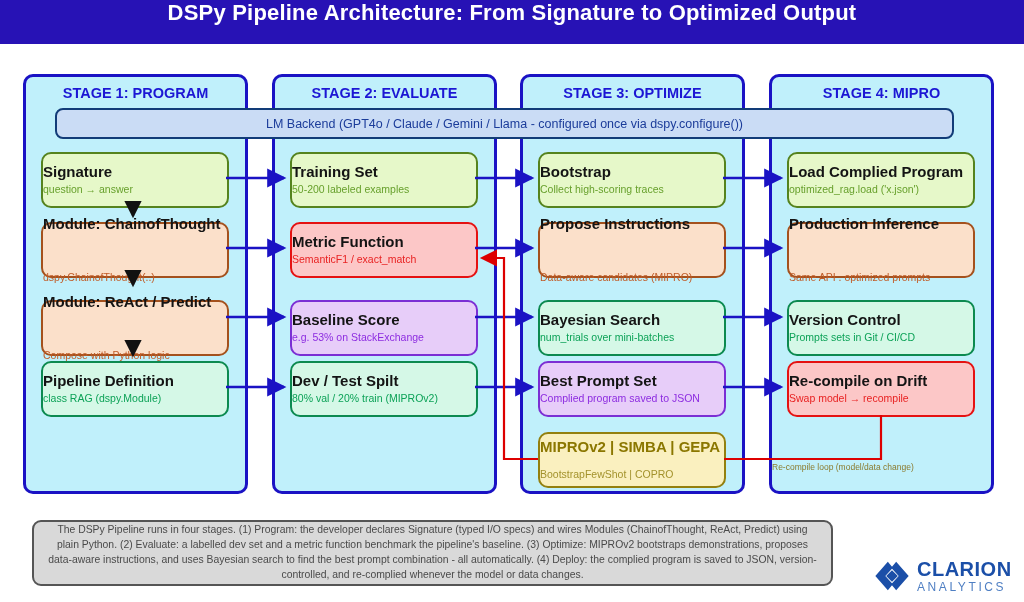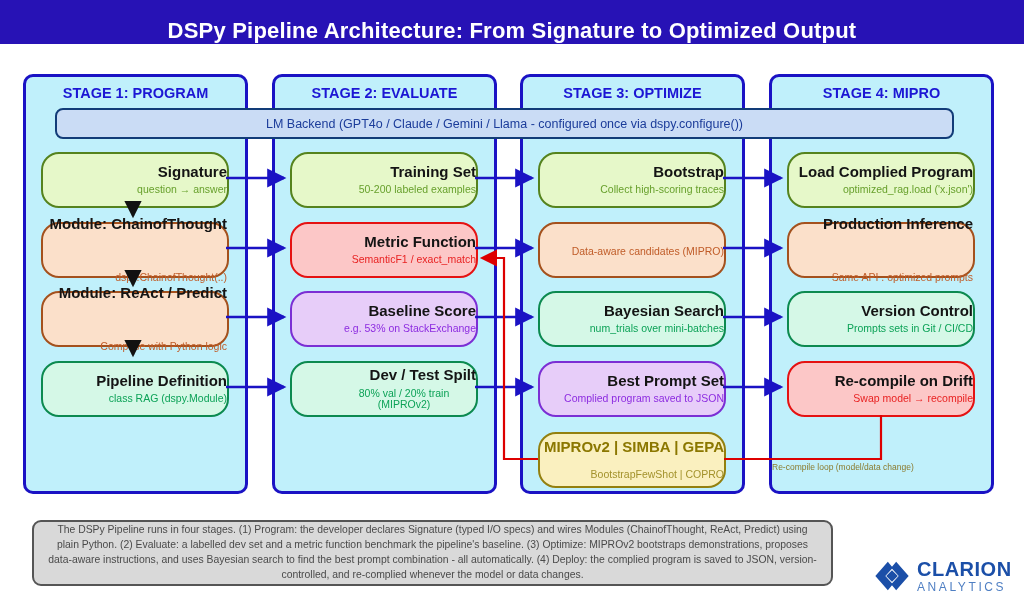--- a/index.html
+++ b/index.html
@@ -1,50 +1,50 @@
 <!DOCTYPE html>
 <html><head>
 <meta charset="utf-8">
 <style>
   html,body{margin:0;padding:0;background:#ffffff;width:1024px;height:602px;overflow:hidden;
     font-family:"Liberation Sans","DejaVu Sans",sans-serif;}
   .canvas{position:relative;width:1024px;height:602px;background:#ffffff;}
 
   .titlebar{position:absolute;left:0;top:0;width:1024px;height:44px;background:#2712b5;
-    display:flex;align-items:flex-end;justify-content:center;}
+    display:flex;align-items:flex-start;justify-content:center;}
   .titlebar .t{color:#ffffff;font-size:22px;font-weight:800;letter-spacing:.2px;}
 
   .stagecol{position:absolute;top:74px;width:219px;height:414px;background:#c0f0fb;
     border:3px solid #1a12c4;border-radius:10px;}
   .stagecol .hdr{margin-top:8px;text-align:center;font-size:14.5px;font-weight:800;color:#1c16d4;}
 
   .lmbar{position:absolute;left:55px;top:108px;width:895px;height:27px;background:#cadcf5;
     border:2.5px solid #123c78;border-radius:8px;z-index:4;
     display:flex;align-items:center;justify-content:center;}
   .lmbar .txt{font-size:12.5px;color:#1b3c9a;}
 
-  .node{position:absolute;width:184px;height:52px;border-radius:18px;z-index:4;
-    display:flex;flex-direction:column;align-items:flex-end;justify-content:center;text-align:center;}
+  .node{position:absolute;width:184px;height:52px;border-radius:10px;z-index:4;
+    display:flex;flex-direction:column;align-items:flex-start;justify-content:center;text-align:center;}
   .node .node-title{font-size:15px;font-weight:800;color:#141414;line-height:1.1;}
   .node .node-sub{font-size:10.5px;margin-top:4px;line-height:1.1;}
   .green {background:#e6f8c9;border:2.5px solid #55831e;}
   .green .node-sub{color:#67a02c;}
   .mint  {background:#d5f8e7;border:2.5px solid #0c8a50;}
-  .mint  .node-sub{color:#0ca257;padding-left:40px;}
+  .mint  .node-sub{color:#0ca257;}
   .orange{background:#fbe0ca;border:2.5px solid #a4511d;gap:36px;}
   .orange .node-sub{color:#c05c28;}
   .red   {background:#fcc7c7;border:2.5px solid #e51212;}
   .red   .node-sub{color:#e82222;}
   .purple{background:#e7cdf9;border:2.5px solid #7b2fd4;}
   .purple .node-sub{color:#8d2ce0;}
   .yellow{background:#faf0bf;border:2.5px solid #93800f;gap:9px;}
   .yellow .node-title{color:#8b7700;}
   .yellow .node-sub{color:#a3922c;}
 
-  .r1{top:152px;} .r2{top:222px;} .r3{top:291px;} .r4{top:361px;} .r5{top:432px;}
+  .r1{top:152px;} .r2{top:222px;} .r3{top:300px;} .r4{top:361px;} .r5{top:432px;}
   .c1{left:41px;} .c2{left:290px;} .c3{left:538px;} .c4{left:787px;}
 
   svg.wires{position:absolute;left:0;top:0;z-index:5;pointer-events:none;}
 
   .loop-label{position:absolute;left:772px;top:462px;font-size:8.5px;color:#8a7a2e;z-index:6;}
 
   .caption{position:absolute;left:32px;top:520px;width:769px;height:48px;background:#d9d9d9;
     border:2px solid #555555;border-radius:9px;padding:7px 14px;z-index:2;
     display:flex;align-items:center;justify-content:center;}
   .caption .cap-text{font-size:10.4px;color:#4a4a4a;text-align:center;line-height:1.42;}
@@ -113,20 +113,21 @@
   <div class="node mint c2 r4">
     <div class="node-title">Dev / Test Spilt</div>
     <div class="node-sub">80% val / 20% train (MIPROv2)</div>
   </div>
 
   <div class="node green c3 r1">
     <div class="node-title">Bootstrap</div>
     <div class="node-sub">Collect high-scoring traces</div>
   </div>
   <div class="node orange c3 r2">
+    <div class="node-title">Propose Instructions</div>
     <div class="node-sub">Data-aware candidates (MIPRO)</div>
   </div>
   <div class="node mint c3 r3">
     <div class="node-title">Bayesian Search</div>
     <div class="node-sub">num_trials over mini-batches</div>
   </div>
   <div class="node purple c3 r4">
     <div class="node-title">Best Prompt Set</div>
     <div class="node-sub">Complied program saved to JSON</div>
   </div>

